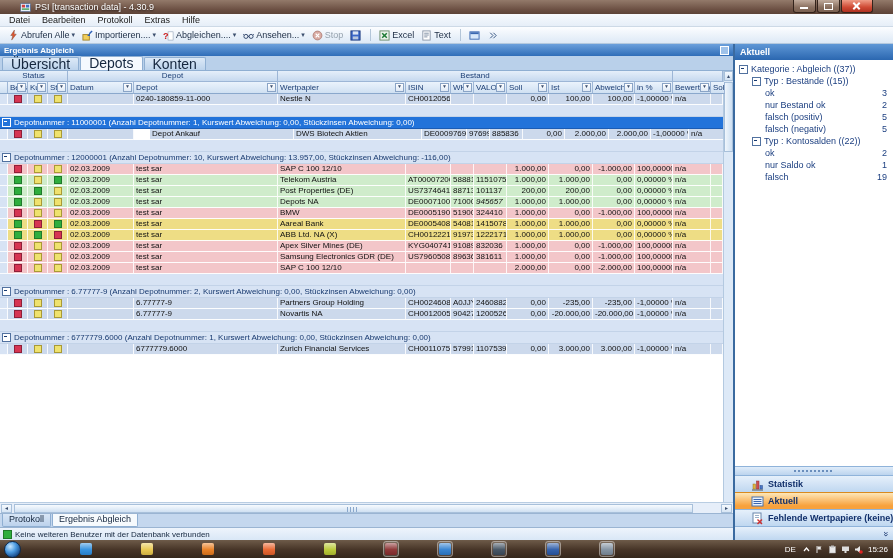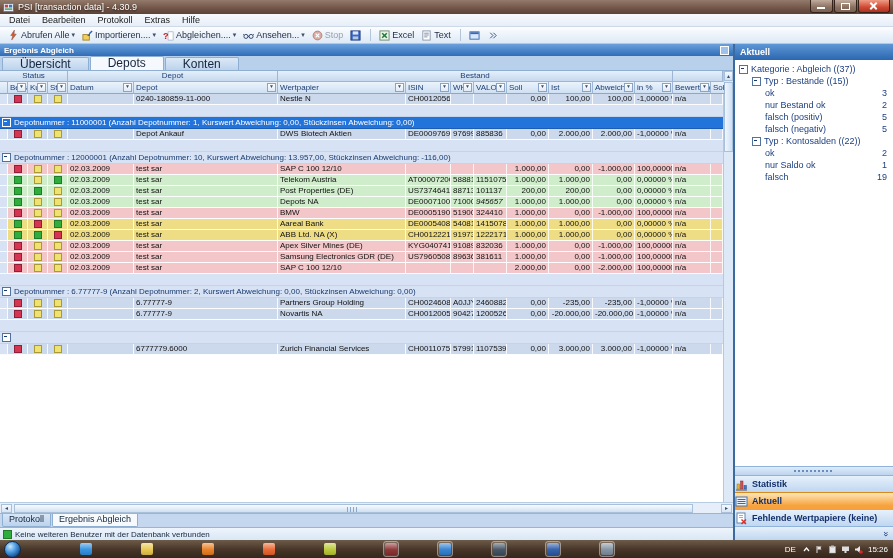--- a/index.html
+++ b/index.html
@@ -1,19 +1,19 @@
 <!DOCTYPE html>
 <html style="--sel: #2273da; --pink: #f3c6c9; --green: #cfeccb; --yellow: #eedd85; --sred: #d63552; --syel: #efe26e; --sgrn: #2fae3e;"><head>
 <meta charset="utf-8">
 <style>
   html,body{margin:0;padding:0;background:#444;}
   #app{width:893px;height:558px;position:relative;overflow:hidden;background:#fff;
        font-family:"Liberation Sans","DejaVu Sans",sans-serif;-webkit-font-smoothing:antialiased;}
   
-  .titlebar{height:14px;background:linear-gradient(#937a6a,#6b4f42 70%,#5c4337);display:flex;align-items:center;padding:0 3px;color:#fff;font-size:9px;}
+  .titlebar{height:14px;background:linear-gradient(#937a6a,#6b4f42 70%,#5c4337);display:flex;align-items:center;padding:0 20px;color:#fff;font-size:9px;}
   .appico{width:11px;height:11px;display:inline-block}
   .appico svg{width:11px;height:11px;display:block}
   .wtitle{margin-left:4px;flex:1;white-space:nowrap;overflow:hidden;text-shadow:0 1px 2px rgba(0,0,0,.65)}
   .winbtns{display:flex;align-self:flex-start;margin-top:0}
   .wb{width:21px;height:12px;border:1px solid #33231b;border-top:none;background:linear-gradient(#c0ab9d,#8a7060 60%,#7a6050);border-radius:0 0 3px 3px;position:relative;margin-left:1px}
   .wb.close{width:30px;background:linear-gradient(#ef9c86,#cf4a34 60%,#b03020)}
   .wb.min i{position:absolute;left:6px;bottom:3px;width:8px;height:2px;background:#fff}
   .wb.max i{position:absolute;left:6px;top:3px;width:7px;height:5px;border:1px solid #fff}
   .wb.close i{position:absolute;left:10px;top:5px;width:9px;height:2px;background:#fff}
   .wb.close i.x1{transform:rotate(45deg)} .wb.close i.x2{transform:rotate(-45deg)}
@@ -26,21 +26,21 @@
   .tbtn.disabled{color:#96a2ae}
   .caret{font-size:0}
   .caret::after{content:"▾";font-size:7px;color:#3c4f6e}
   .tsep{width:1px;height:12px;background:#b3c5d8;margin:0 5px}
   
   .content{display:flex;height:496px}
   .left{width:733px;display:flex;flex-direction:column;background:#fff}
   .panelhdr{height:12px;background:linear-gradient(#6ba0dc,#2f6db8);color:#fff;font-size:8px;font-weight:bold;display:flex;align-items:center;padding:0 4px;box-sizing:border-box}
   .pin{width:7px;height:7px;border:1px solid #fff;background:#9ec2ea;margin-left:auto}
   .tabstrip{height:15px;background:#b9d0ea;display:flex;align-items:flex-end;padding-left:2px;box-sizing:border-box;border-bottom:1px solid #8fafd2}
-  .tab{font-size:12px;color:#14263e;padding:0 17px;background:linear-gradient(#dcе9f7,#bcd3ec);background:linear-gradient(#dce9f7,#bcd3ec);border:1px solid #8fafd2;border-bottom:none;border-radius:2px 2px 0 0;margin-right:1px;height:12px;line-height:12px}
+  .tab{font-size:14px;color:#14263e;padding:0 8px;background:linear-gradient(#dcе9f7,#bcd3ec);background:linear-gradient(#dce9f7,#bcd3ec);border:1px solid #8fafd2;border-bottom:none;border-radius:2px 2px 0 0;margin-right:1px;height:12px;line-height:12px}
   .tab.active{background:#f5f9fe;height:13px}
   .groupbar{height:15px;background:linear-gradient(#a3c0e6,#7fa3d4);display:flex;align-items:center;padding-left:3px;box-sizing:border-box;border-bottom:1px solid #6d93c4}
   .groupchip{display:flex;align-items:center;gap:3px;font-size:8px;color:#13336b;background:linear-gradient(#f2f7fd,#cdddf2);border:1px solid #86a6cf;padding:0 3px;height:11px}
   .sortg::after{content:"▲";font-size:5px;color:#5a7296}
   .ddbox{width:9px;height:9px;border:1px solid #8aa4c6;background:linear-gradient(#fff,#dfe9f5);text-align:center;line-height:8px}
   .ddbox::after{content:"▼";font-size:5px;color:#3c5070;position:relative;top:-1px}
   
   .bandrow,.headrow{display:flex;flex:none}
   .bcell{box-sizing:border-box;height:11px;background:linear-gradient(#e5effa,#c6d9ef);border-right:1px solid #9db6d6;border-bottom:1px solid #9db6d6;font-size:8px;color:#1c3e74;text-align:center;line-height:10px;overflow:hidden;flex:none}
   .hcell{box-sizing:border-box;height:12px;background:linear-gradient(#ebf3fc,#cfe0f2);border-right:1px solid #9db6d6;border-bottom:1px solid #8aa8cc;font-size:8px;color:#1c3e74;line-height:11px;padding:0 11px 0 2px;position:relative;overflow:hidden;white-space:nowrap;flex:none}
@@ -92,21 +92,21 @@
   .sbheader{height:16px;background:linear-gradient(#5e97d6,#2b67b0);color:#fff;font-weight:bold;font-size:9px;display:flex;align-items:center;padding:0 5px;box-sizing:border-box;flex:none}
   .sbtree{padding-top:3px}
   .titem{height:12px;display:flex;align-items:center;font-size:9px;color:#1c3f80;padding-right:6px;white-space:nowrap;overflow:hidden}
   .tbox{width:7px;height:7px;border:1px solid #51719f;background:#fff;margin-right:3px;flex:none;position:relative}
   .tbox::after{content:"";position:absolute;left:1px;top:2px;width:3px;height:1px;background:#17396f}
   .tlabel{flex:1;overflow:hidden}
   .tcount{margin-left:4px}
   .sbfill{flex:1;background:#fff}
   .sbsplit{height:8px;background:linear-gradient(#dfecfa,#bcd4ee);border-top:1px solid #8fb3da;position:relative;flex:none}
   .sbsplit::after{content:"";position:absolute;left:50%;top:3px;width:40px;height:2px;margin-left:-20px;background:repeating-linear-gradient(90deg,#6a8ebc 0 2px,transparent 2px 4px)}
-  .sbbtn{height:17px;display:flex;align-items:center;gap:4px;background:linear-gradient(#e6f0fb,#bfd7f0);border-top:1px solid #8fb3da;font-size:9px;font-weight:bold;color:#12306b;padding-left:0;box-sizing:border-box;flex:none;white-space:nowrap;overflow:hidden}
+  .sbbtn{height:17px;display:flex;align-items:center;gap:4px;background:linear-gradient(#e6f0fb,#bfd7f0);border-top:1px solid #8fb3da;font-size:9px;font-weight:bold;color:#12306b;padding-left:16px;box-sizing:border-box;flex:none;white-space:nowrap;overflow:hidden}
   .sbbtn.active{background:linear-gradient(#fde7b8,#f7a13c 80%);border-top:1px solid #d98a1e}
   .sbbtn svg{width:13px;height:13px;flex:none}
   .sbchev{height:13px;background:linear-gradient(#e6f0fb,#bfd7f0);border-top:1px solid #8fb3da;display:flex;justify-content:flex-end;align-items:center;padding-right:5px;flex:none}
   .chev{font-size:9px;color:#12306b;transform:rotate(90deg);line-height:8px}
   .chev::before{content:"»"}
   
   .taskbar{height:18px;background:linear-gradient(#6e5b49,#463427 55%,#34271b);display:flex;align-items:center;padding-left:4px;box-sizing:border-box}
   .orb{width:15px;height:15px;border-radius:50%;background:radial-gradient(circle at 35% 30%,#c8e8ff,#4a9ae0 40%,#1b4e8c 75%,#12365e);border:1px solid #0d2b4e;margin-right:58px;flex:none}
   .tico{width:14px;height:14px;margin-right:47px;flex:none;border-radius:2px;position:relative}
   .tico i{position:absolute;inset:1px;border-radius:2px;background:var(--c,#888)}
@@ -319,21 +319,21 @@
                 <span class="dcell statuscell" style="width: 20px;">
                   <span class="sic sic-red"></span>
                 </span>
                 <span class="dcell statuscell" style="width: 20px;">
                   <span class="sic sic-yellow"></span>
                 </span>
                 <span class="dcell statuscell" style="width: 20px;">
                   <span class="sic sic-yellow"></span>
                 </span>
                 <span class="dcell" style="width: 66px;"></span>
-                <span class="dcell" style="width: 144px;">Depot Ankauf</span>
+                <span class="dcell" style="width: 144px; margin-left: 16px;">Depot Ankauf</span>
                 <span class="dcell" style="width: 128px;">DWS Biotech Aktien</span>
                 <span class="dcell" style="width: 45px;">DE0009769976</span>
                 <span class="dcell" style="width: 23px;">976997</span>
                 <span class="dcell" style="width: 33px;">885836</span>
                 <span class="dcell num" style="width: 42px;">0,00</span>
                 <span class="dcell num" style="width: 44px;">2.000,00</span>
                 <span class="dcell num" style="width: 42px;">2.000,00</span>
                 <span class="dcell num" style="width: 38px;">-1,00000 %</span>
                 <span class="dcell" style="width: 38px;">n/a</span>
                 <span class="dcell" style="width: 12px;"></span>
@@ -632,20 +632,21 @@
                 <span class="dcell num" style="width: 42px;">0,00</span>
                 <span class="dcell num" style="width: 44px;">-20.000,00</span>
                 <span class="dcell num" style="width: 42px;">-20.000,00</span>
                 <span class="dcell num" style="width: 38px;">-1,00000 %</span>
                 <span class="dcell" style="width: 38px;">n/a</span>
                 <span class="dcell" style="width: 12px;"></span>
               </div>
               <div class="spacer"></div>
               <div class="grow">
                 <span class="gbox"></span>
+                <span>Depotnummer : 6777779.6000 (Anzahl Depotnummer: 1, Kurswert Abweichung: 0,00, Stückzinsen Abweichung: 0,00)</span>
               </div>
               <div class="drow tone-default">
                 <span class="icell"></span>
                 <span class="dcell statuscell" style="width: 20px;">
                   <span class="sic sic-red"></span>
                 </span>
                 <span class="dcell statuscell" style="width: 20px;">
                   <span class="sic sic-yellow"></span>
                 </span>
                 <span class="dcell statuscell" style="width: 20px;">

